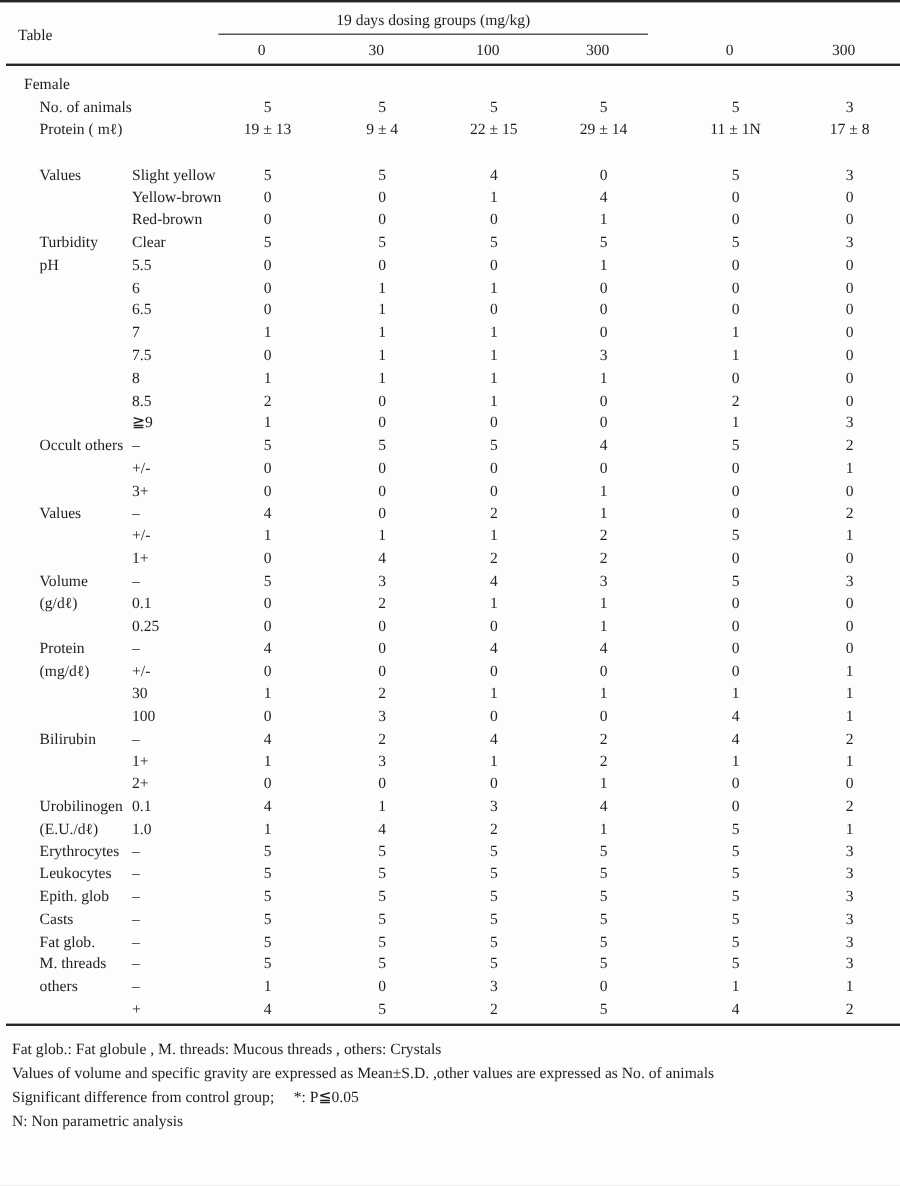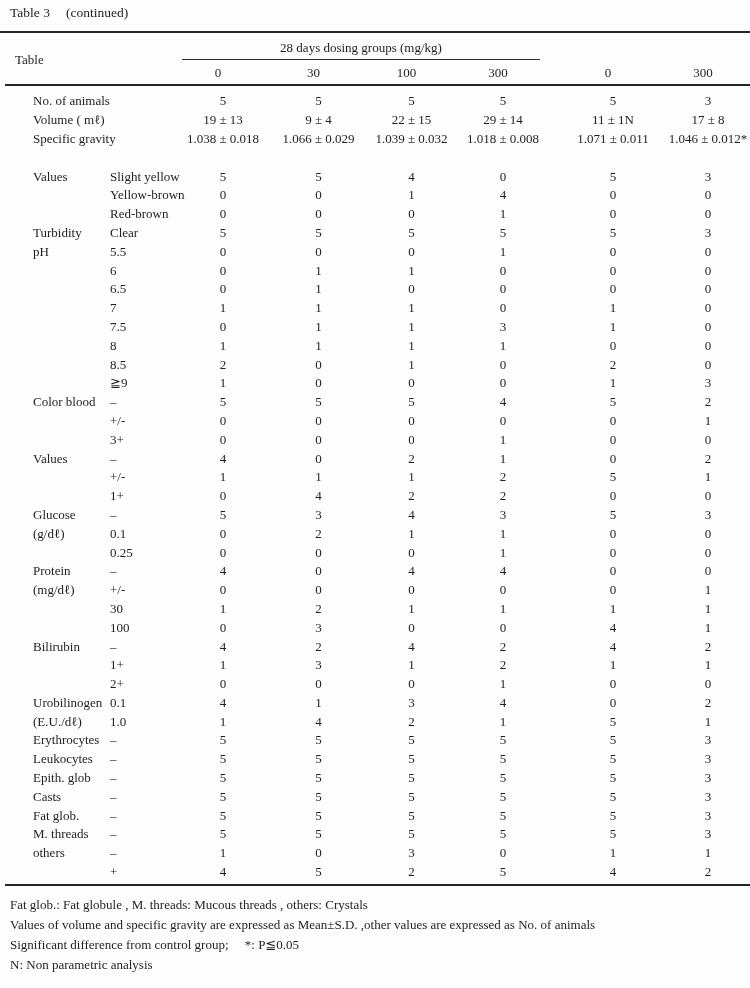--- a/index.html
+++ b/index.html
@@ -75,66 +75,57 @@
     line-height:19.9px;
     white-space:pre;
   }
   .fline{height:19.9px;}
 </style>
 </head>
 <body>
 
 <div class="doc">
 
-  <div class="title-row">
-    <span class="t1">Table 3</span><span>(continued)</span>
-  </div>
 
   <div class="table-wrap">
 
     <div class="thead grid-cols">
       <div class="h-item">Table</div>
-      <div class="h-group h-group1">28 days dosing groups (mg/kg)</div>
+      <div class="h-group h-group1">19 days dosing groups (mg/kg)</div>
       <div class="h-dose h-d1">0</div>
       <div class="h-dose h-d2">30</div>
       <div class="h-dose h-d3">100</div>
       <div class="h-dose h-d4">300</div>
       <div class="h-dose h-d5">0</div>
       <div class="h-dose h-d6">300</div>
     </div>
 
     <div class="tbody">
+      <div class="trow">
+        <div class="c-section">Female</div>
+      </div>
       <div id="summary-rows">
           <div class="trow">
             <div class="c-item">No. of animals</div>
             <div class="c-val" style="grid-column: 3;">5</div>
             <div class="c-val" style="grid-column: 4;">5</div>
             <div class="c-val" style="grid-column: 5;">5</div>
             <div class="c-val" style="grid-column: 6;">5</div>
             <div class="c-val" style="grid-column: 8;">5</div>
             <div class="c-val" style="grid-column: 9;">3</div>
           </div>
           <div class="trow">
-            <div class="c-item">Volume ( mℓ)</div>
+            <div class="c-item">Protein ( mℓ)</div>
             <div class="c-val" style="grid-column: 3;">19 ± 13</div>
             <div class="c-val" style="grid-column: 4;">9 ± 4</div>
             <div class="c-val" style="grid-column: 5;">22 ± 15</div>
             <div class="c-val" style="grid-column: 6;">29 ± 14</div>
             <div class="c-val" style="grid-column: 8;">11 ± 1N</div>
             <div class="c-val" style="grid-column: 9;">17 ± 8</div>
           </div>
-          <div class="trow">
-            <div class="c-item">Specific gravity</div>
-            <div class="c-val" style="grid-column: 3;">1.038 ± 0.018</div>
-            <div class="c-val" style="grid-column: 4;">1.066 ± 0.029</div>
-            <div class="c-val" style="grid-column: 5;">1.039 ± 0.032</div>
-            <div class="c-val" style="grid-column: 6;">1.018 ± 0.008</div>
-            <div class="c-val" style="grid-column: 8;">1.071 ± 0.011</div>
-            <div class="c-val" style="grid-column: 9;">1.046 ± 0.012*</div>
-          </div>
         </div>
       <div class="spacer-row"></div>
       <div id="detail-rows">
           <div class="trow">
             <div class="c-item" style="grid-column: 1;">Values</div>
             <div class="c-sub">Slight yellow</div>
             <div class="c-val" style="grid-column: 3;">5</div>
             <div class="c-val" style="grid-column: 4;">5</div>
             <div class="c-val" style="grid-column: 5;">4</div>
             <div class="c-val" style="grid-column: 6;">0</div>
@@ -245,21 +236,21 @@
             <div class="c-item" style="grid-column: 1;"></div>
             <div class="c-sub">≧9</div>
             <div class="c-val" style="grid-column: 3;">1</div>
             <div class="c-val" style="grid-column: 4;">0</div>
             <div class="c-val" style="grid-column: 5;">0</div>
             <div class="c-val" style="grid-column: 6;">0</div>
             <div class="c-val" style="grid-column: 8;">1</div>
             <div class="c-val" style="grid-column: 9;">3</div>
           </div>
           <div class="trow">
-            <div class="c-item" style="grid-column: 1;">Color blood</div>
+            <div class="c-item" style="grid-column: 1;">Occult others</div>
             <div class="c-sub">–</div>
             <div class="c-val" style="grid-column: 3;">5</div>
             <div class="c-val" style="grid-column: 4;">5</div>
             <div class="c-val" style="grid-column: 5;">5</div>
             <div class="c-val" style="grid-column: 6;">4</div>
             <div class="c-val" style="grid-column: 8;">5</div>
             <div class="c-val" style="grid-column: 9;">2</div>
           </div>
           <div class="trow">
             <div class="c-item" style="grid-column: 1;"></div>
@@ -305,21 +296,21 @@
             <div class="c-item" style="grid-column: 1;"></div>
             <div class="c-sub">1+</div>
             <div class="c-val" style="grid-column: 3;">0</div>
             <div class="c-val" style="grid-column: 4;">4</div>
             <div class="c-val" style="grid-column: 5;">2</div>
             <div class="c-val" style="grid-column: 6;">2</div>
             <div class="c-val" style="grid-column: 8;">0</div>
             <div class="c-val" style="grid-column: 9;">0</div>
           </div>
           <div class="trow">
-            <div class="c-item" style="grid-column: 1;">Glucose</div>
+            <div class="c-item" style="grid-column: 1;">Volume</div>
             <div class="c-sub">–</div>
             <div class="c-val" style="grid-column: 3;">5</div>
             <div class="c-val" style="grid-column: 4;">3</div>
             <div class="c-val" style="grid-column: 5;">4</div>
             <div class="c-val" style="grid-column: 6;">3</div>
             <div class="c-val" style="grid-column: 8;">5</div>
             <div class="c-val" style="grid-column: 9;">3</div>
           </div>
           <div class="trow">
             <div class="c-item" style="grid-column: 1;">(g/dℓ)</div>

